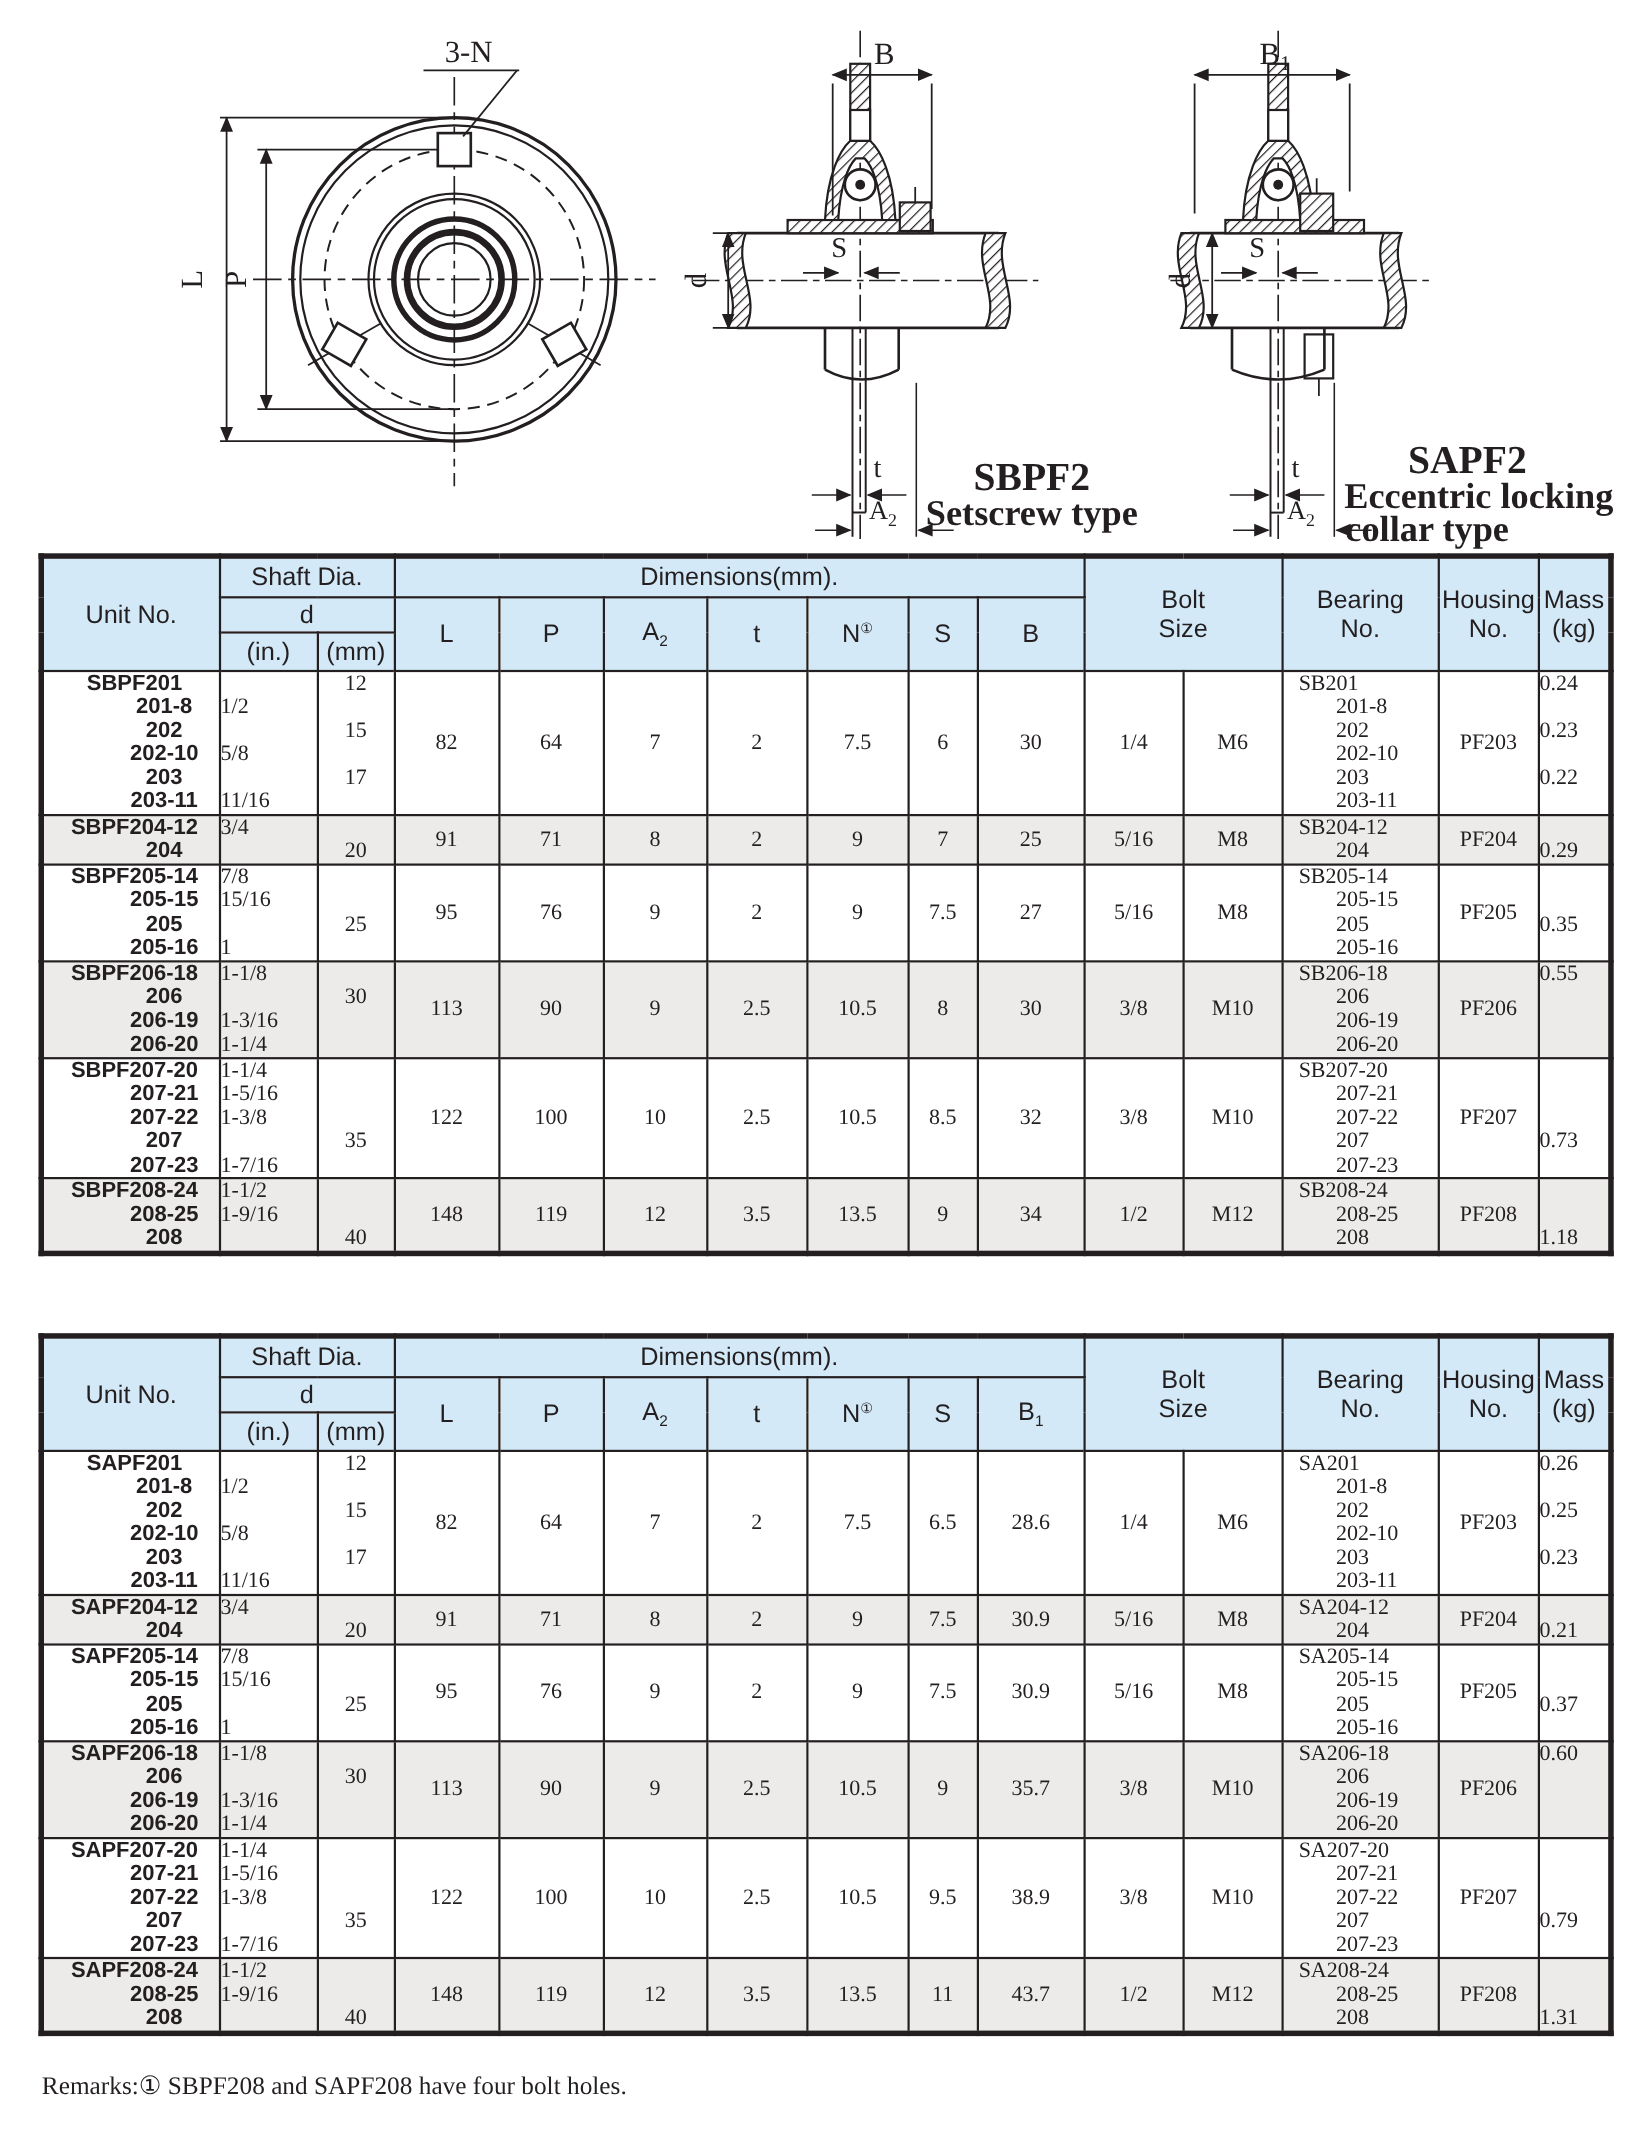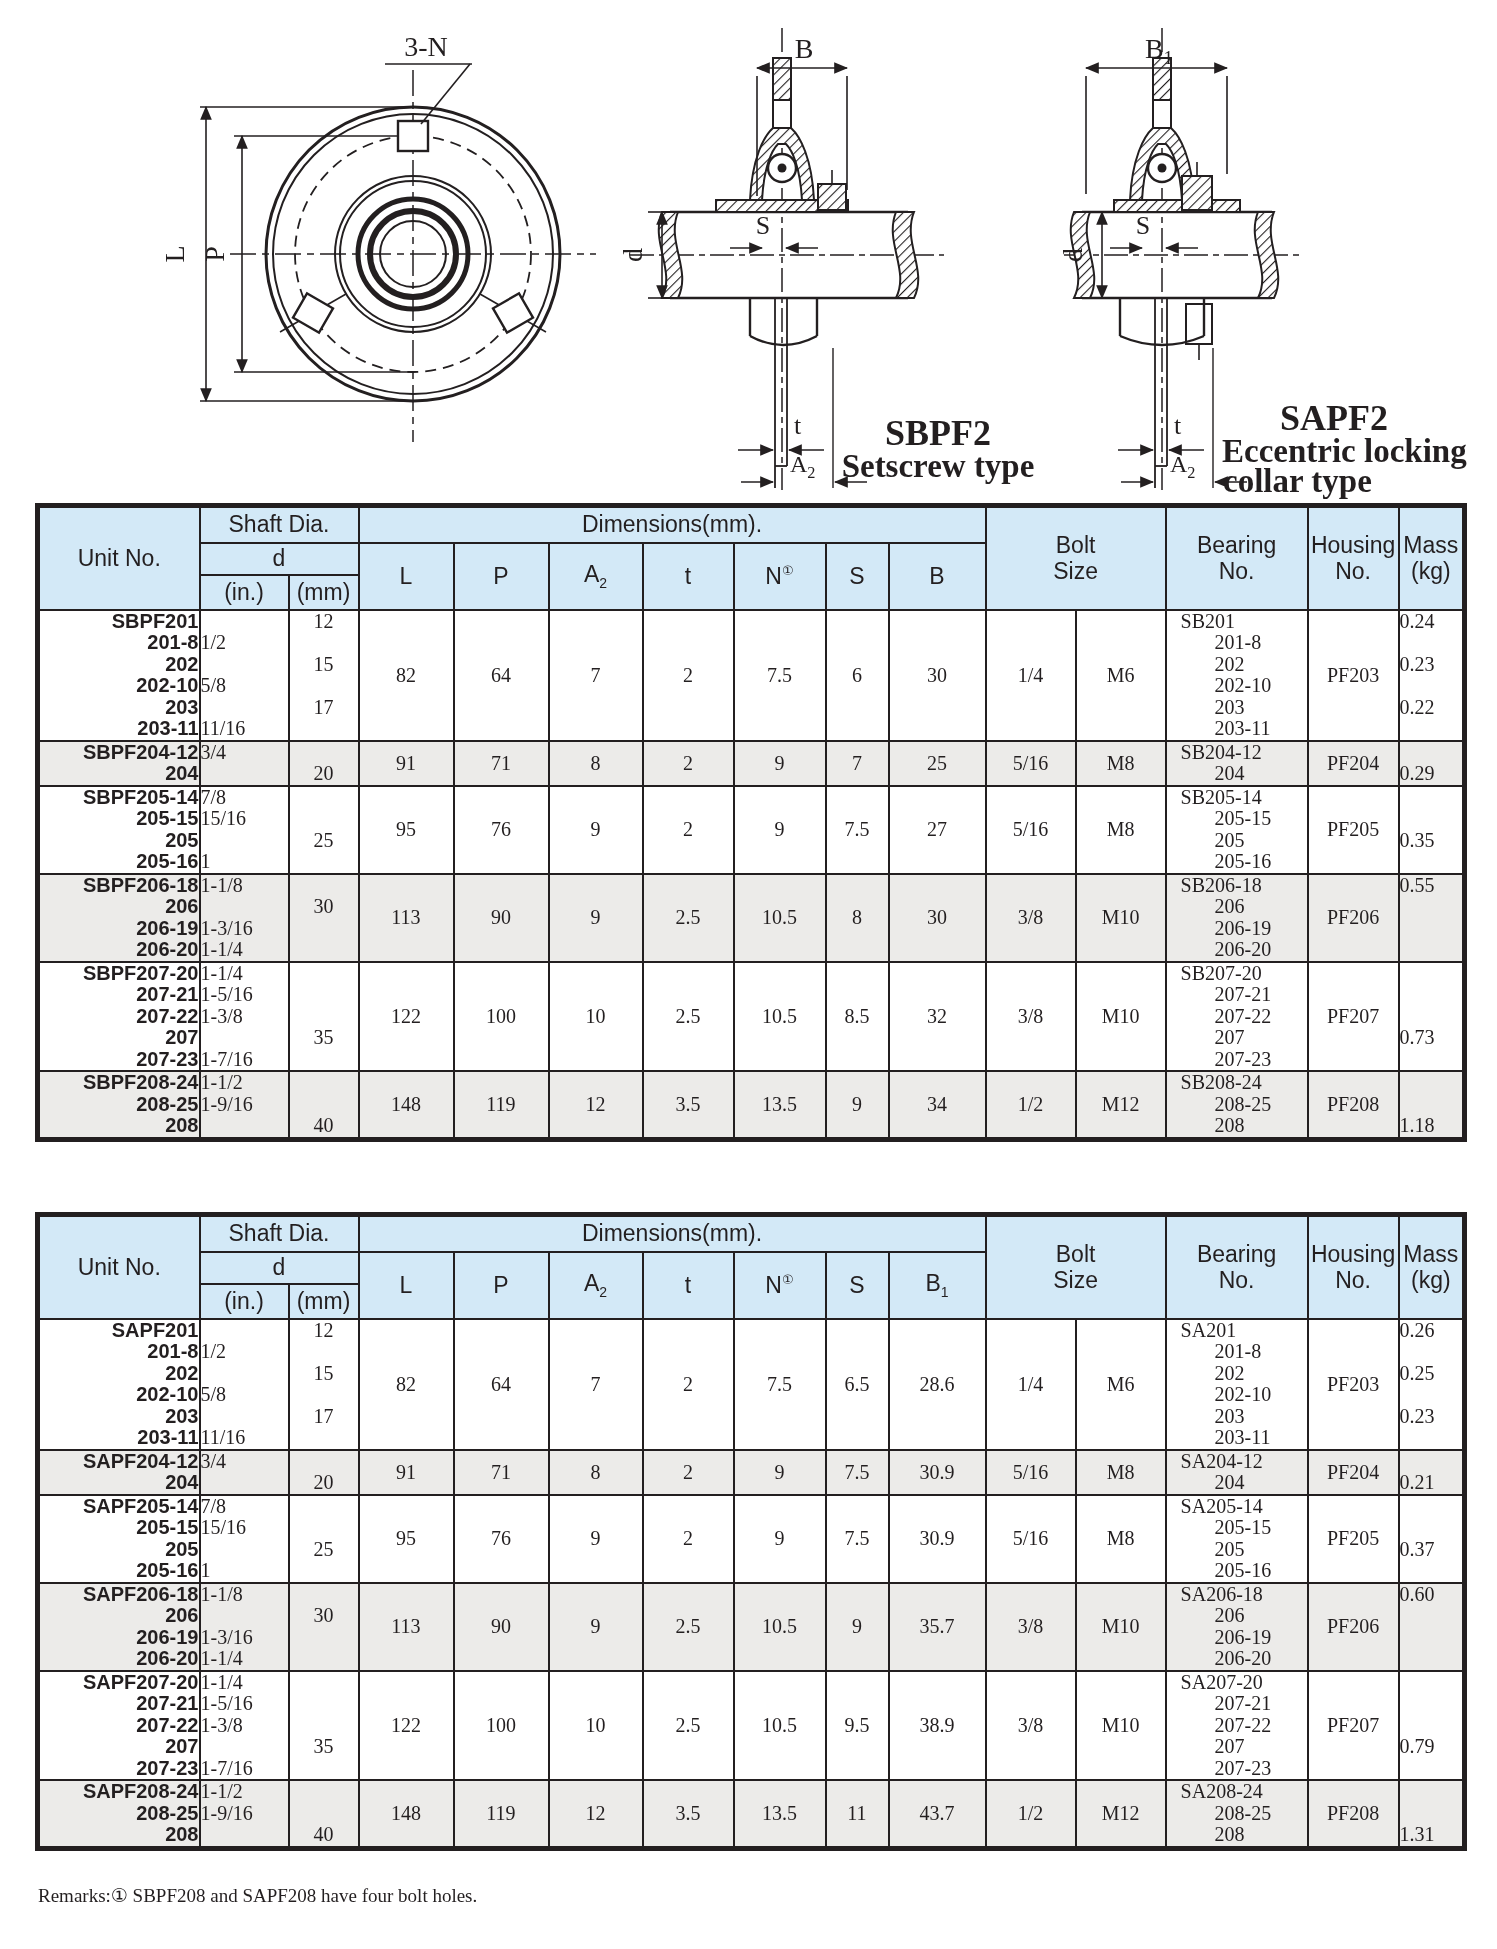--- a/index.html
+++ b/index.html
@@ -23,32 +23,32 @@
   table.spec thead th{background:var(--header-blue,#d3e9f7);font-family:"Liberation Sans","DejaVu Sans",sans-serif;
      font-weight:normal;font-size:23px;text-align:center;vertical-align:middle;padding:1px 0;}
   table.spec thead tr:nth-child(1){height:37px;}
   table.spec thead tr:nth-child(2){height:32px;}
   table.spec thead tr:nth-child(3){height:35px;}
   table.spec thead th .hline{line-height:26px;}
   table.spec thead th sup{font-size:13px;}
   table.spec thead th sub{font-size:14px;}
   table.spec td{font-size:20px;padding:0;}
   tr.shaded td{background:var(--row-shade,#ecebe9);}
-  td.cUnit{font-family:"Liberation Sans","DejaVu Sans",sans-serif;font-weight:bold;text-align:right;vertical-align:top;padding:2px 2px;}
+  td.cUnit{font-family:"Liberation Sans","DejaVu Sans",sans-serif;font-weight:bold;text-align:center;vertical-align:top;padding:2px 2px;}
   td.cUnit .ln{padding-left:60px;}
   td.cUnit .ln.first{padding-left:6px;}
   td.cIn{text-align:left;vertical-align:top;padding:2px 2px 2px 7px;}
   td.cMm{text-align:center;vertical-align:top;padding:2px 0;}
   td.cNum{text-align:center;vertical-align:middle;}
   td.cBearing{font-weight:normal;text-align:left;vertical-align:top;padding:2px 2px;}
   td.cBearing .ln{padding-left:48px;}
   td.cBearing .ln.first{padding-left:14px;}
   td.cMass{text-align:left;vertical-align:top;padding:2px 0;}
   .ln{line-height:21.5px;height:21.5px;white-space:nowrap;}
-  .remarks{position:absolute;left:38px;top:1884px;font-size:19px;
+  .remarks{position:absolute;left:38px;top:1884px;font-size:23px;
      font-family:"Liberation Serif","DejaVu Serif","DejaVu Sans",serif;}
 </style>
 </head>
 <body>
 
 <div class="page">
 
   <svg id="svg-front" class="drawing" width="500" height="430" viewBox="0 0 500 430">
     <defs>
       <marker id="arF" viewBox="0 0 12 12" refX="11" refY="6" markerWidth="14" markerHeight="14" markerUnits="userSpaceOnUse" orient="auto-start-reverse">

